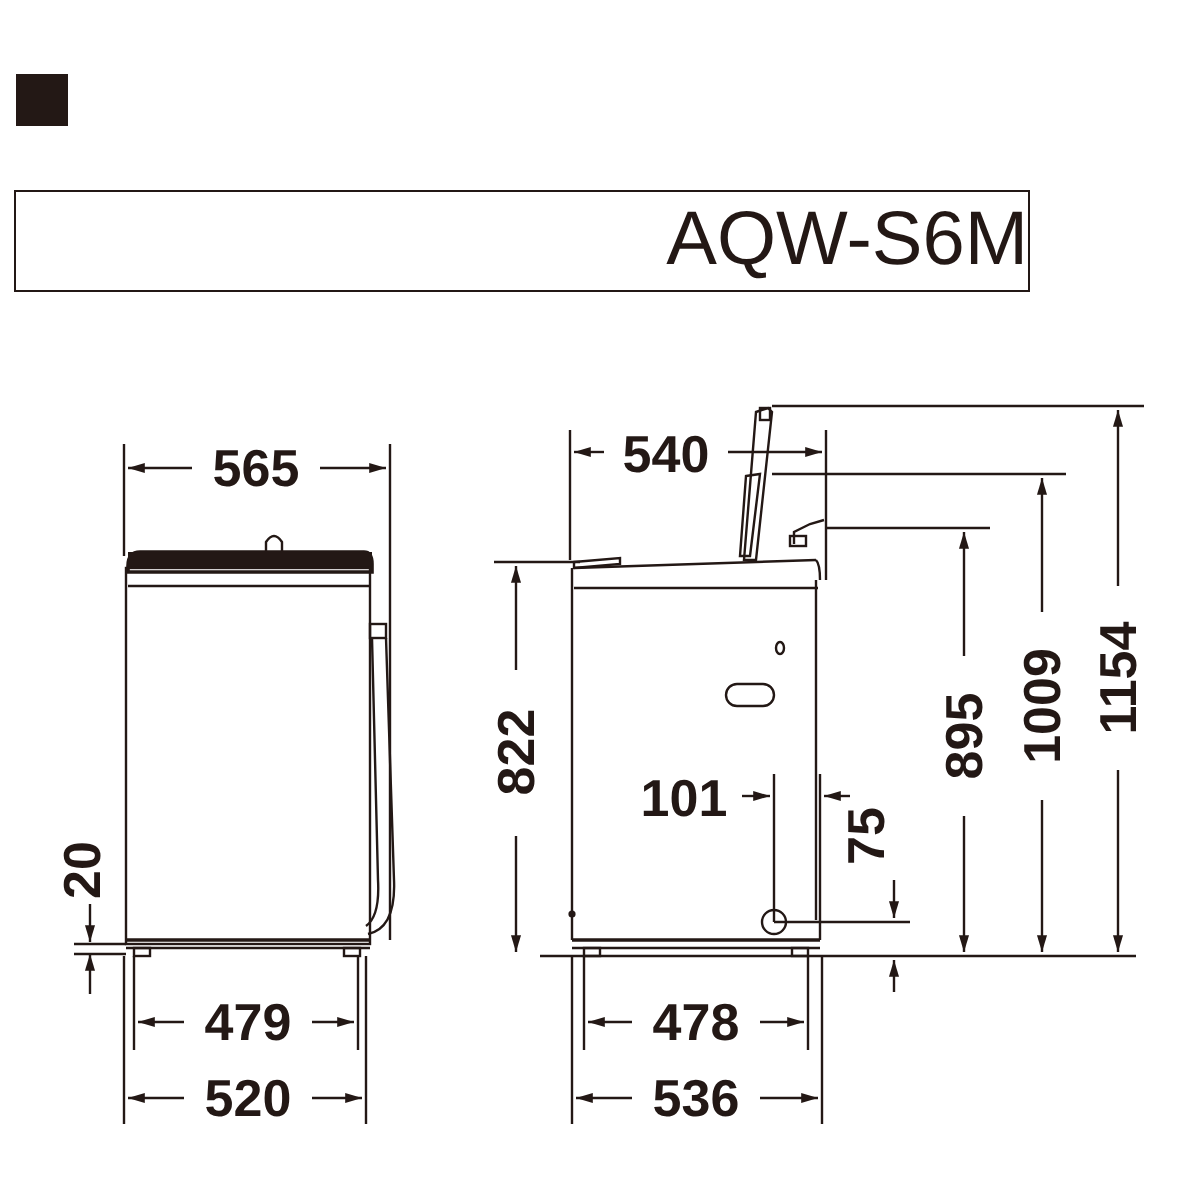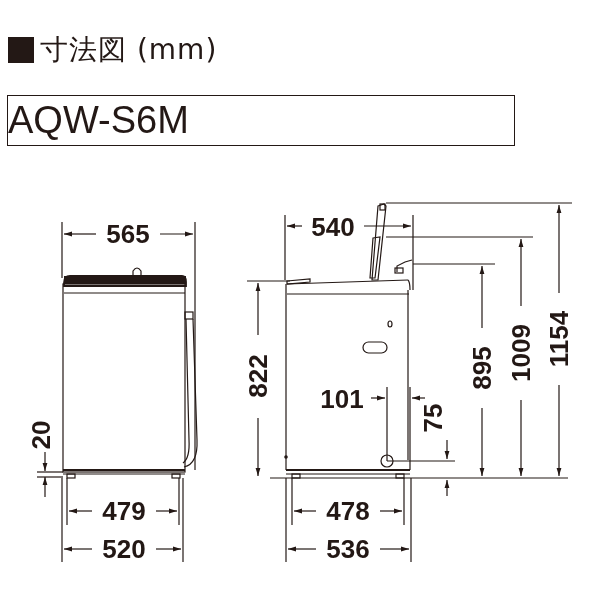--- a/index.html
+++ b/index.html
@@ -7,34 +7,33 @@
     .title {
       position: absolute; left: 8px; top: 30px; height: 40px;
       display: flex; align-items: center;
       font-family: "DejaVu Sans", sans-serif;
       font-size: 28px; letter-spacing: 1px; color: #231815;
     }
     .title .sq { width: 26px; height: 26px; background: #231815; display: inline-block; margin-right: 6px; }
     .model-box {
       position: absolute; left: 7px; top: 95px; width: 508px; height: 51px;
       border: 1.5px solid #231815; box-sizing: border-box;
-      display: flex; align-items: center; justify-content: flex-start;
+      display: flex; align-items: center; justify-content: flex-end;
       font-family: "Liberation Sans", sans-serif; font-size: 38px; color: #231815;
     }
     svg.drawing { position: absolute; left: 0; top: 0; }
     .dim { font-family: "Liberation Sans", sans-serif; font-size: 26px; font-weight: bold; fill: #231815; }
     .ln { stroke: #231815; stroke-width: 1.2; fill: none; }
     .thick { stroke: #231815; stroke-width: 1.8; fill: none; }
   </style>
 </head>
 <body>
 
 <div class="title">
   <span class="sq"></span>
-  <span>寸法図 (mm)</span>
 </div>
 
 <div class="model-box">
   <span>AQW-S6M</span>
 </div>
 
 <svg class="drawing" width="600" height="600" viewBox="0 0 600 600">
   <defs>
     <marker id="arr" viewBox="0 0 10 10" refX="10" refY="5" markerWidth="7" markerHeight="7" orient="auto-start-reverse">
       <path d="M0,2 L10,5 L0,8 z" fill="#231815"></path>

